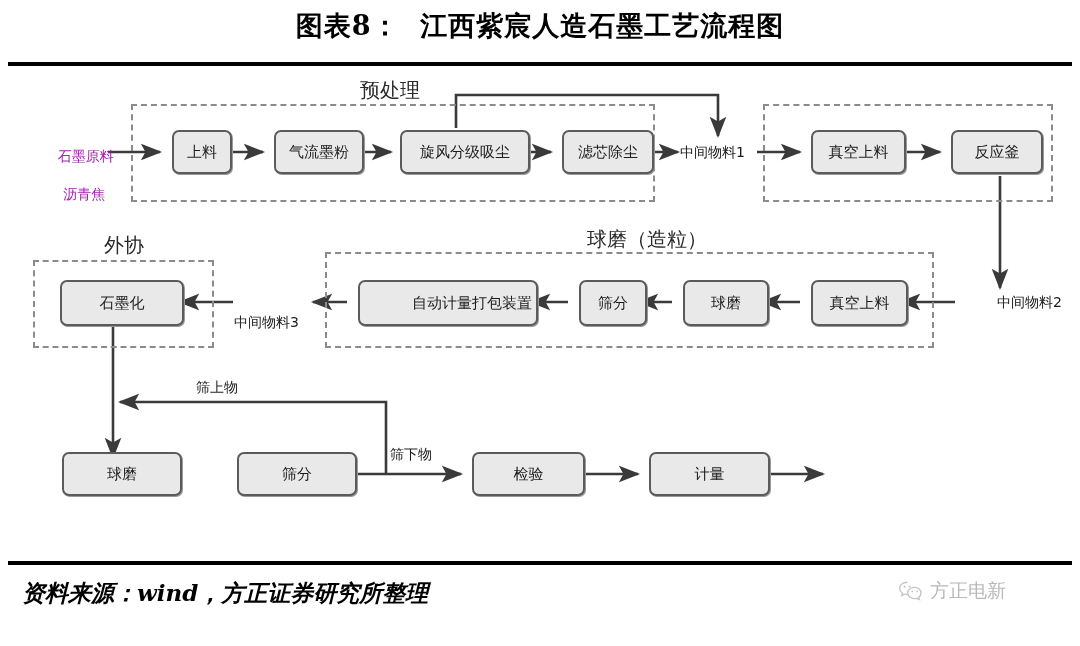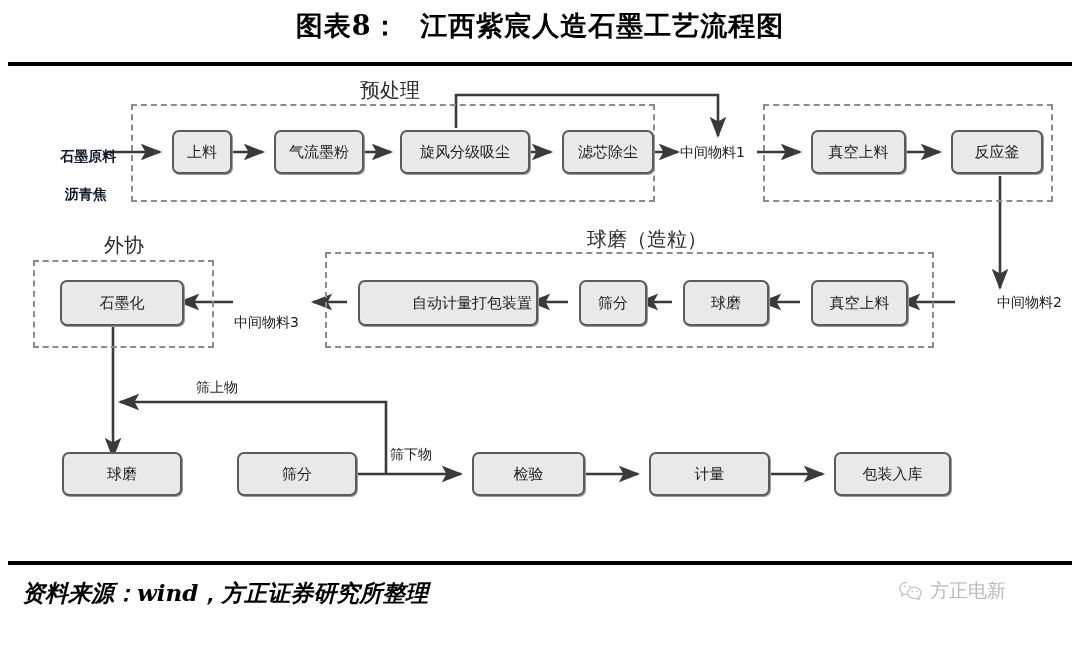--- a/index.html
+++ b/index.html
@@ -108,25 +108,24 @@
   
   .edge-label {
     position: absolute;
     font-size: 14px;
     color: #1c1c1c;
     white-space: pre;
   }
   .io-label {
     position: absolute;
     font-size: 14px;
-    color: #0f172a;
+    color: #a21caf;
     white-space: pre;
     text-align: center;
     line-height: 1.35;
-    font-weight: bold;
   }
 </style>
 </head>
 <body>
 
 <div id="page">
 
   <div id="title">图表8：  江西紫宸人造石墨工艺流程图</div>
   <div id="rule-top"></div>
 
@@ -213,21 +212,20 @@
     <div class="node" style="left:674px; top:214px; width:86px; height:46px;">球磨</div>
     <div class="node" style="left:802px; top:214px; width:97px; height:46px;">真空上料</div>
     <div class="edge-label" style="left:957px; top:228px;margin-left:40px;">中间物料2</div>
 
     <div class="edge-label" style="left:196px; top:313px;">筛上物</div>
     <div class="node" style="left:53px; top:386px; width:120px; height:44px;">球磨</div>
     <div class="node" style="left:228px; top:386px; width:120px; height:44px;">筛分</div>
     <div class="edge-label" style="left:390px; top:380px;">筛下物</div>
     <div class="node" style="left:640px; top:386px; width:121px; height:44px;">计量</div>
     <div class="node" style="left:463px; top:386px; width:113px; height:44px;">检验</div>
-    <div class="node" style="left:825px; top:386px; width:117px; height:44px;">包装入库</div>
 
   </div>
 
   <div id="rule-bottom"></div>
   <div id="source">资料来源：wind，方正证券研究所整理</div>
 
   <div id="watermark">
     <svg width="26" height="22" viewBox="0 0 26 22">
       <g fill="none" stroke="#c6c6c6" stroke-width="1.4">
         <path d="M9.3 2.2C5 2.2 1.6 5 1.6 8.4c0 1.9 1.1 3.6 2.8 4.8l-.8 2.4 2.8-1.4c.9.3 1.9.4 2.9.4h.6"></path>

